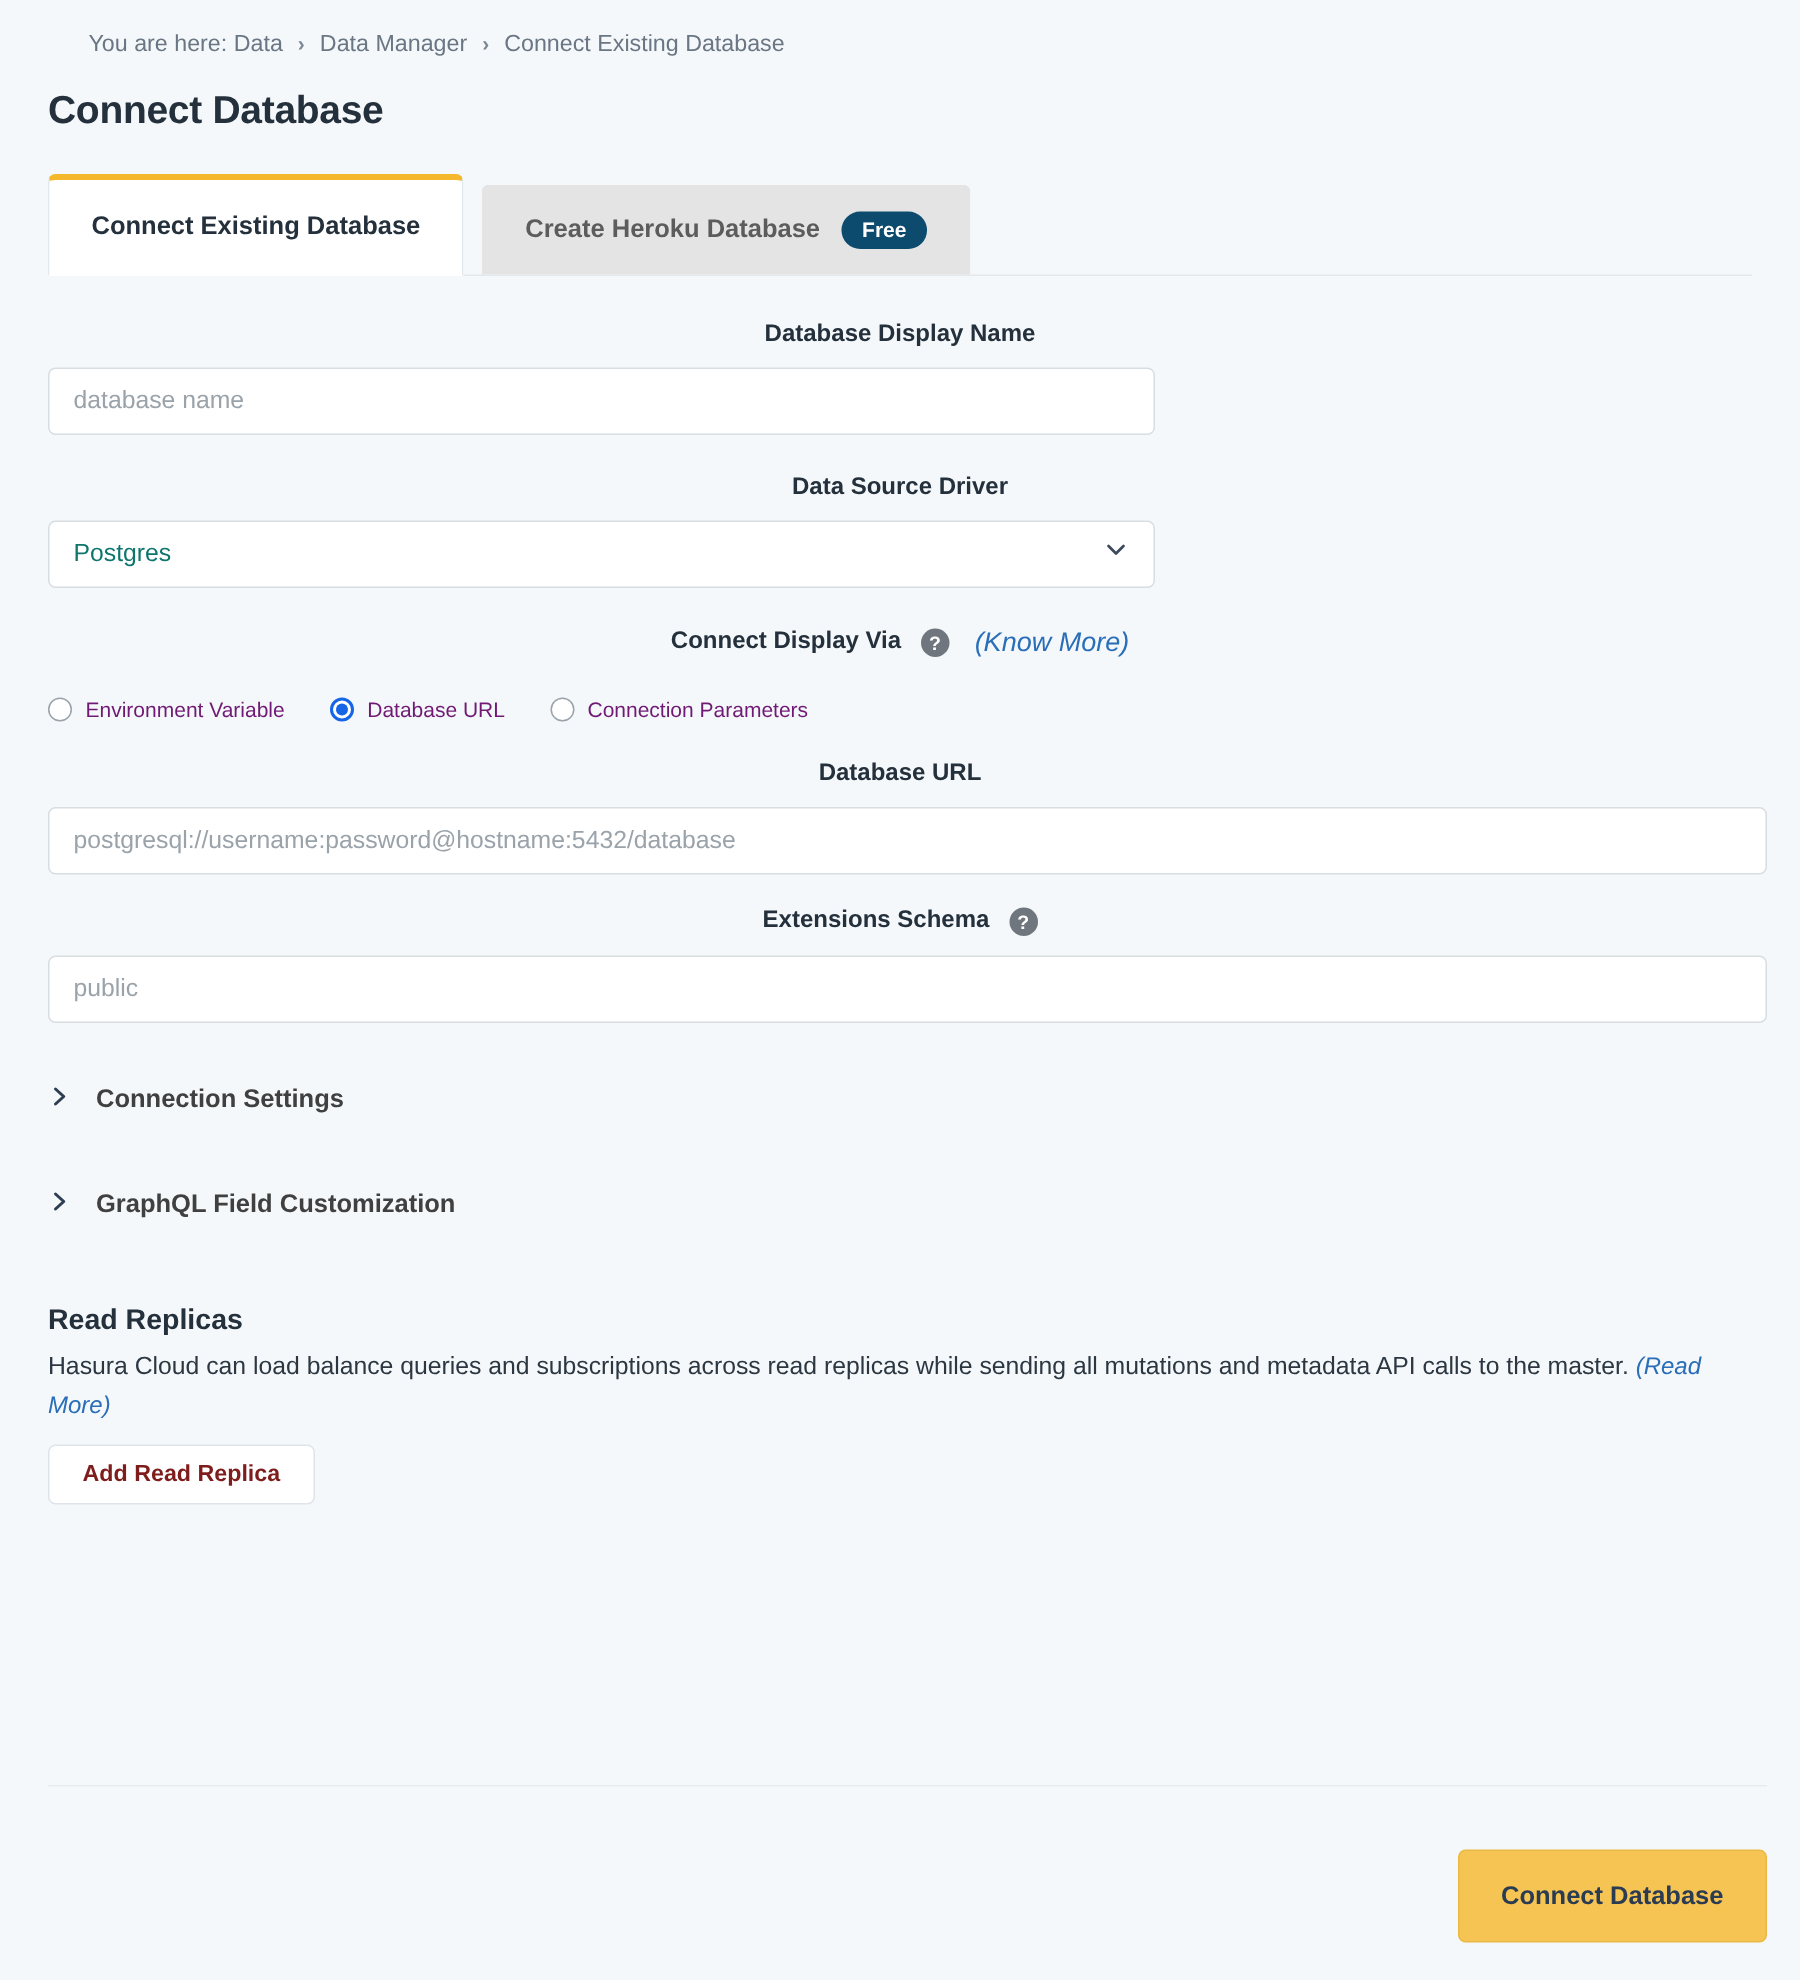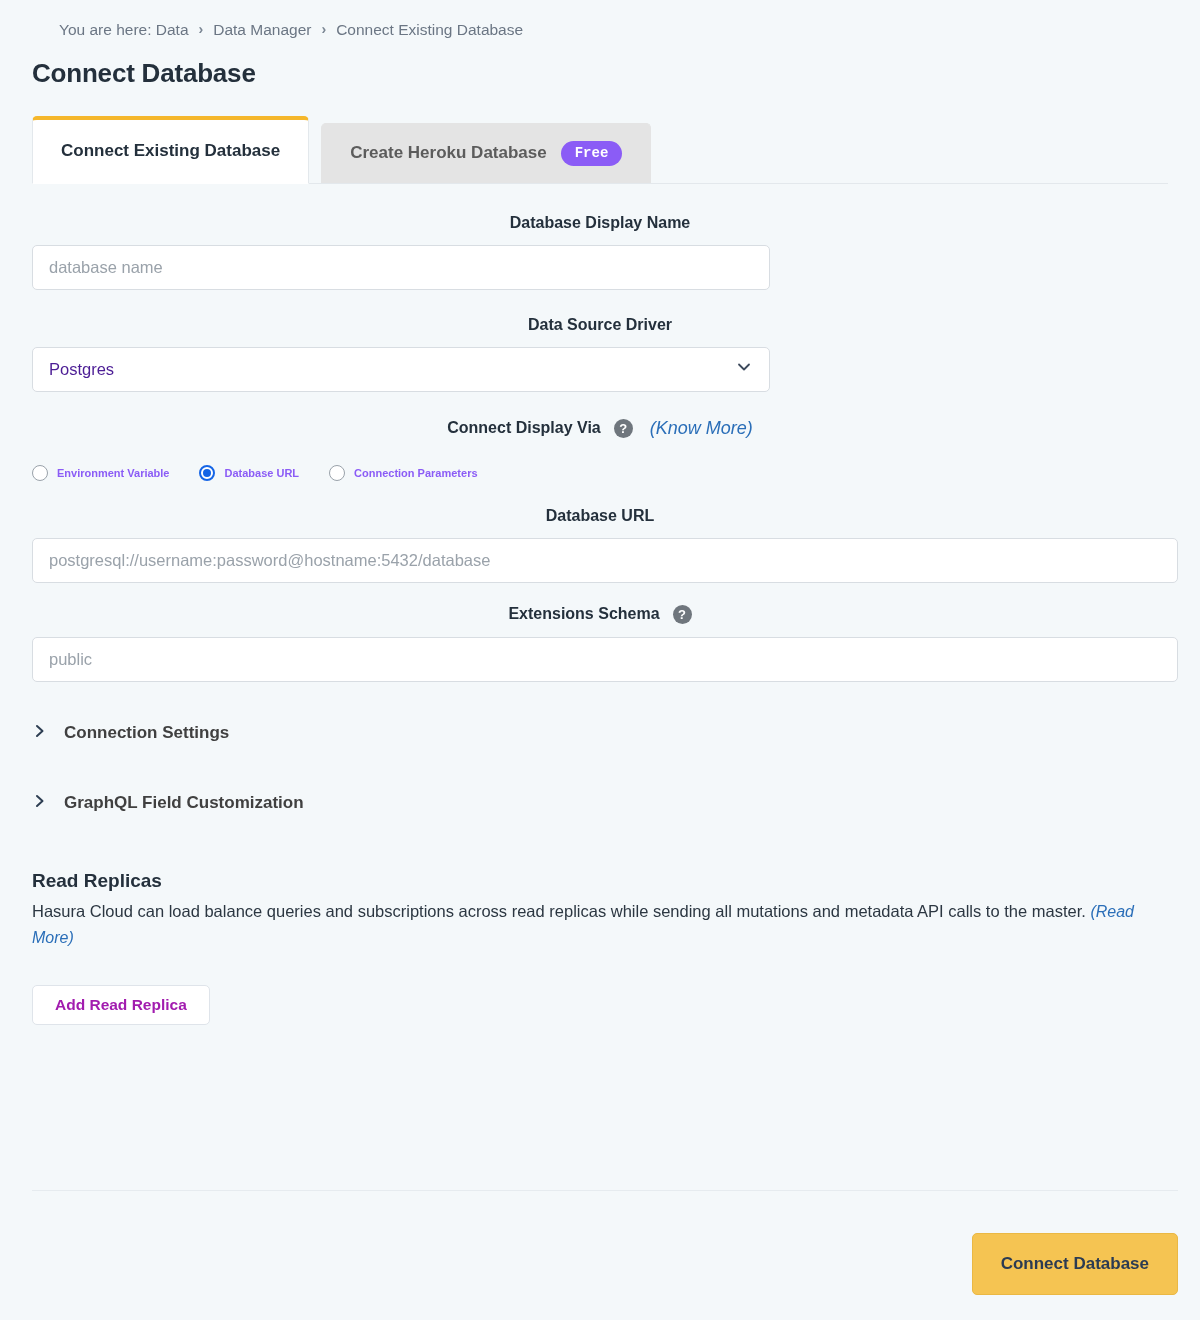--- a/index.html
+++ b/index.html
@@ -88,28 +88,27 @@
     color: #5c5c5c;
     margin-left: 12px;
     height: 60px;
     border: 1px solid #e4e4e4;
     border-bottom: none;
   }
   .badge-free {
     display: inline-flex;
     align-items: center;
     justify-content: center;
-    background: #8b5cf6;
+    background: #0c4a6e;
     color: #ffffff;
     font-size: 14px;
     font-weight: bold;
     border-radius: 999px;
     padding: 5px 14px 6px 14px;
     line-height: 1;
-    font-family: Liberation Mono, monospace;
   }
 
   
   .form {
     padding-top: 30px;
   }
   .field-label {
     font-size: 16px;
     font-weight: bold;
     color: #24303c;
@@ -120,21 +119,21 @@
     justify-content: center;
   }
   .input {
     box-sizing: border-box;
     height: 45px;
     background: #ffffff;
     border: 1px solid #d8dde2;
     border-radius: 5px;
     font-family: "Liberation Sans", sans-serif;
     font-size: 16.5px;
-    color: #4c1d95;
+    color: #0f766e;
     padding: 0 16px;
     outline: none;
   }
   .input::placeholder { color: #9aa2aa; }
   .input.narrow { width: 738px; }
   .input.full { width: 1146px; }
 
   .select-wrap {
     position: relative;
     width: 738px;
@@ -209,23 +208,23 @@
   .radio-item.selected .radio-dot::after {
     content: "";
     position: absolute;
     left: 50%; top: 50%;
     transform: translate(-50%, -50%);
     width: 8px; height: 8px;
     border-radius: 50%;
     background: #1565e6;
   }
   .radio-label {
-    font-size: 11px;
-    font-weight: bold;
-    color: #8b5cf6;
+    font-size: 14px;
+    font-weight: normal;
+    color: #701a75;
     white-space: nowrap;
   }
 
   
   .collapsible {
     display: flex;
     align-items: center;
     gap: 16px;
     cursor: pointer;
     color: #404040;
@@ -247,33 +246,33 @@
     max-width: 1150px;
     margin: 0;
   }
   .read-more {
     font-size: 16px;
     font-style: italic;
     color: #2a6eb8;
     cursor: pointer;
   }
   .btn-secondary {
-    margin-top: 34px;
+    margin-top: 12px;
     display: inline-flex;
     align-items: center;
     justify-content: center;
     height: 40px;
     padding: 0 22px;
     background: #ffffff;
     border: 1px solid #dfe4ea;
     border-radius: 5px;
     font-family: "Liberation Sans", sans-serif;
     font-size: 15.5px;
     font-weight: bold;
-    color: #a21caf;
+    color: #7f1d1d;
     cursor: pointer;
   }
 
   
   .divider {
     position: absolute;
     left: 32px;
     top: 1190px;
     width: 1146px;
     height: 1px;

